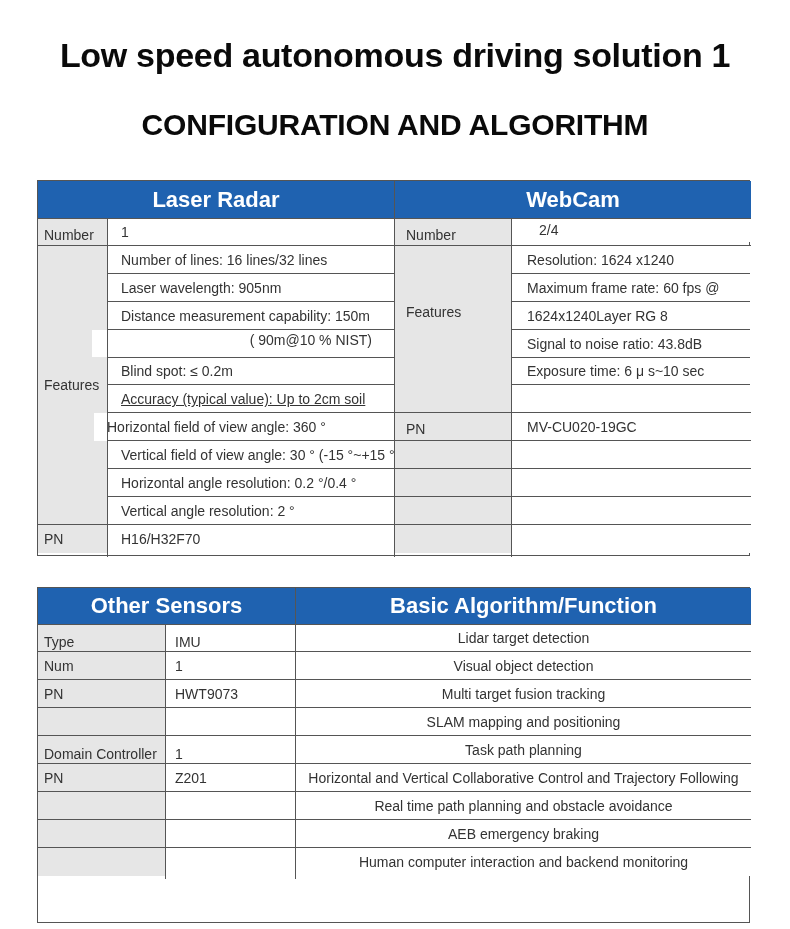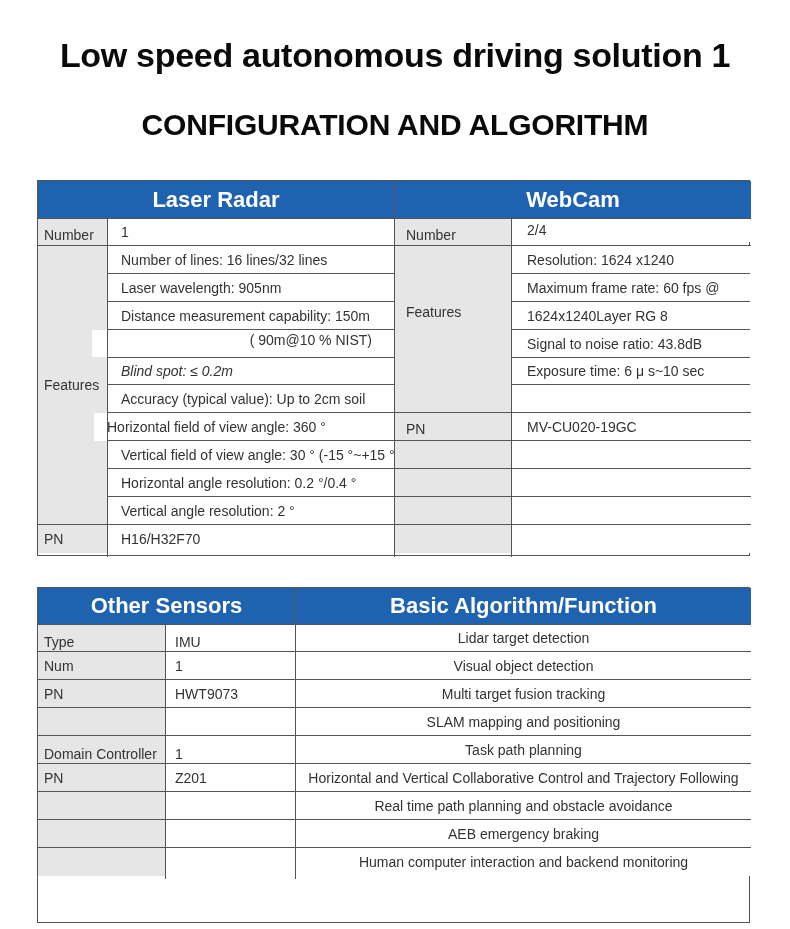--- a/index.html
+++ b/index.html
@@ -55,30 +55,30 @@
 <div class="t1" id="t1">
   <div class="hdr" style="left:0;width:356px;">Laser Radar</div>
   <div class="hdr" style="left:357px;width:356px;">WebCam</div>
 <div class="cell lbl" style="left:0px;top:37px;width:69px;height:27.9px;padding:9px 0 0 6px;align-items:flex-start;">Number</div>
     <div class="cell val" style="left:70px;top:37px;width:286px;height:27.9px;padding:0 0 0 13px;">1</div>
     <div class="cell lbl" style="left:0px;top:64.9px;width:69px;height:279px;padding-left:6px;">Features</div>
     <div class="cell val" style="left:70px;top:64.9px;width:286px;height:27.9px;padding:0 0 0 13px;">Number of lines: 16 lines/32 lines</div>
     <div class="cell val" style="left:70px;top:92.8px;width:286px;height:27.9px;padding:0 0 0 13px;">Laser wavelength: 905nm</div>
     <div class="cell val" style="left:70px;top:120.69999999999999px;width:286px;height:27.9px;padding:0 0 0 13px;">Distance measurement capability: 150m</div>
     <div class="cell val" style="left:54px;top:148.6px;width:286px;height:27.9px;padding:0 0 8px 13px;justify-content:flex-end;padding-right:6px;">( 90m@10 % NIST)</div>
-    <div class="cell val" style="left:70px;top:176.5px;width:286px;height:27.9px;padding:0 0 0 13px;font-style:italic;">Blind spot: ≤ 0.2m</div>
-    <div class="cell val" style="left:70px;top:204.39999999999998px;width:286px;height:27.9px;padding:0 0 0 13px;">Accuracy (typical value): Up to 2cm soil</div>
+    <div class="cell val" style="left:70px;top:176.5px;width:286px;height:27.9px;padding:0 0 0 13px;">Blind spot: ≤ 0.2m</div>
+    <div class="cell val" style="left:70px;top:204.39999999999998px;width:286px;height:27.9px;padding:0 0 0 13px;text-decoration:underline;">Accuracy (typical value): Up to 2cm soil</div>
     <div class="cell val" style="left:56px;top:232.29999999999998px;width:286px;height:27.9px;padding:0 0 0 13px;">Horizontal field of view angle: 360 °</div>
     <div class="cell val" style="left:70px;top:260.2px;width:286px;height:27.9px;padding:0 0 0 13px;">Vertical field of view angle: 30 ° (-15 °~+15 °)</div>
     <div class="cell val" style="left:70px;top:288.1px;width:286px;height:27.9px;padding:0 0 0 13px;text-align:center;">Horizontal angle resolution: 0.2 °/0.4 °</div>
     <div class="cell val" style="left:70px;top:316px;width:286px;height:27.9px;padding:0 0 0 13px;">Vertical angle resolution: 2 °</div>
     <div class="cell lbl" style="left:0px;top:343.9px;width:69px;height:27.9px;padding-left:6px;">PN</div>
     <div class="cell val" style="left:70px;top:343.9px;width:286px;height:27.9px;padding-left:13px;">H16/H32F70</div>
     <div class="cell lbl" style="left:357px;top:37px;width:116px;height:27.9px;padding:9px 0 0 11px;align-items:flex-start;">Number</div>
-    <div class="cell val" style="left:474px;top:37px;width:238px;height:24px;padding-left:15px;">2/4</div>
+    <div class="cell val" style="left:474px;top:37px;width:238px;height:24px;padding-left:27px;">2/4</div>
     <div class="cell lbl" style="left:357px;top:64.9px;width:116px;height:167.39999999999998px;padding-left:11px;align-items:flex-start;padding-top:58px;">Features</div>
     <div class="cell val" style="left:474px;top:64.9px;width:238px;height:27.9px;padding-left:15px;">Resolution: 1624 x1240</div>
     <div class="cell val" style="left:474px;top:92.8px;width:238px;height:27.9px;padding-left:15px;">Maximum frame rate: 60 fps @</div>
     <div class="cell val" style="left:474px;top:120.69999999999999px;width:238px;height:27.9px;padding-left:15px;">1624x1240Layer RG 8</div>
     <div class="cell val" style="left:474px;top:148.6px;width:238px;height:27.9px;padding-left:15px;">Signal to noise ratio: 43.8dB</div>
     <div class="cell val" style="left:474px;top:176.5px;width:238px;height:27.9px;padding-left:15px;">Exposure time: 6 μ s~10 sec</div>
     <div class="cell val" style="left:474px;top:204.39999999999998px;width:238px;height:27.9px;padding-left:15px;"></div>
     <div class="cell lbl" style="left:357px;top:232.29999999999998px;width:116px;height:27.9px;padding:8px 0 0 11px;align-items:flex-start;">PN</div>
     <div class="cell val" style="left:474px;top:232.29999999999998px;width:238px;height:27.9px;padding-left:15px;align-items:flex-start;padding-top:6px;">MV-CU020-19GC</div>
     <div class="cell lbl" style="left:357px;top:260.2px;width:116px;height:27.9px;"></div>

